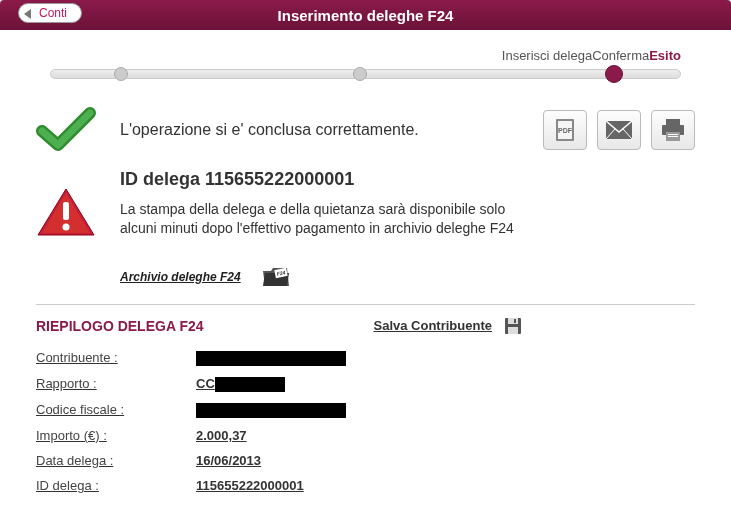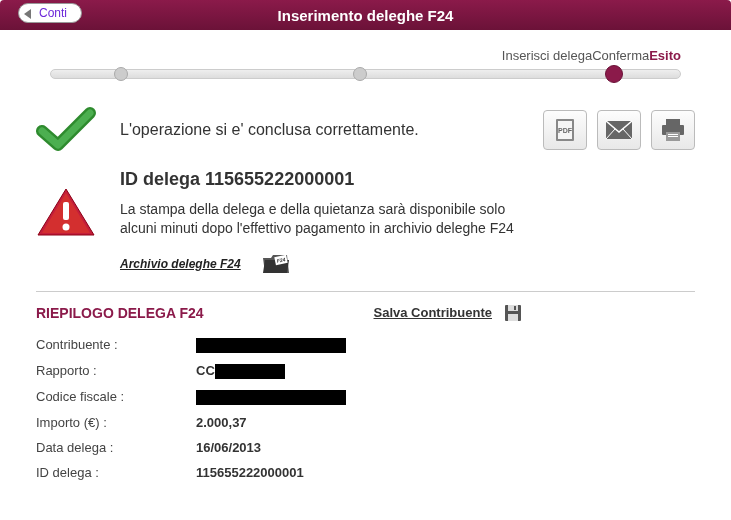--- a/index.html
+++ b/index.html
@@ -1,21 +1,21 @@
 <!DOCTYPE html>
 <html><head>
 <meta charset="utf-8">
 <style>
   * { box-sizing: border-box; margin: 0; padding: 0; }
   body { font-family: Arial, Helvetica, sans-serif; font-size: 13px; color: #333; background: #fff; width: 731px; }
   
   
   .header-bar { background: linear-gradient(to bottom, #8B1A4A, #6B1238); height: 30px; position: relative; border-radius: 4px 4px 0 0; display: flex; align-items: center; }
   .header-title { color: #fff; font-weight: bold; font-size: 15px; text-align: center; width: 100%; }
-  .back-tab { position: absolute; left: 18px; top: 3px; background: #fff; border: 1px solid #999; border-radius: 10px; padding: 2px 14px 2px 20px; font-size: 12px; color: #6d28d9; cursor: pointer; }
+  .back-tab { position: absolute; left: 18px; top: 3px; background: #fff; border: 1px solid #999; border-radius: 10px; padding: 2px 14px 2px 20px; font-size: 12px; color: #be185d; cursor: pointer; }
   .back-tab::before { content: ''; position: absolute; left: 5px; top: 5px; width: 0; height: 0; border-top: 5px solid transparent; border-bottom: 5px solid transparent; border-right: 7px solid #777; }
   
   
   .stepper { margin: 18px 50px 10px 50px; position: relative; }
   .step-labels { display: flex; justify-content: flex-end; color: #555; font-size: 13px; margin-bottom: 6px; }
   .step-labels .active { color: #8B1A4A; font-weight: bold; }
   .step-track { height: 10px; background: linear-gradient(to bottom, #eee, #ddd); border-radius: 5px; border: 1px solid #ccc; position: relative; }
   .step-dot { position: absolute; width: 14px; height: 14px; border-radius: 50%; top: -3px; background: #ccc; border: 1px solid #aaa; }
   .step-dot.d1 { left: 10%; }
   .step-dot.d2 { left: 48%; }
@@ -27,31 +27,31 @@
   .row1 { display: flex; align-items: center; margin-bottom: 14px; }
   .checkmark { width: 60px; height: 50px; flex-shrink: 0; margin-right: 24px; }
   .success-text { font-size: 16px; color: #333; flex: 1; }
   .action-icons { display: flex; gap: 10px; }
   .icon-btn { width: 44px; height: 40px; border: 1px solid #bbb; border-radius: 4px; background: linear-gradient(to bottom, #fdfdfd, #e8e8e8); display: flex; align-items: center; justify-content: center; cursor: pointer; }
   
   .row2 { display: flex; align-items: flex-start; }
   .warning-icon { width: 60px; height: 50px; flex-shrink: 0; margin-right: 24px; margin-top: 18px; }
   .info-block { flex: 1; }
   .id-line { font-weight: bold; font-size: 18px; margin-bottom: 10px; }
-  .warn-text { font-size: 14px; color: #333; line-height: 1.35; margin-bottom: 15px; max-width: 400px; }
+  .warn-text { font-size: 14px; color: #333; line-height: 1.35; margin-bottom: 28px; max-width: 400px; }
   .archive-link { font-size: 12px; font-weight: bold; font-style: italic; text-decoration: underline; color: #222; display: inline-flex; align-items: center; gap: 20px; cursor: pointer; }
   
   .divider { border: none; border-top: 1px solid #ccc; margin: 16px 0 12px 0; }
   
   .summary-header { display: flex; align-items: center; margin-bottom: 10px; }
   .summary-title { color: #8B1A4A; font-weight: bold; font-size: 14px; text-align: right; }
   .save-contrib { margin-left: 170px; font-size: 13px; font-weight: bold; text-decoration: underline; display: inline-flex; align-items: center; gap: 12px; cursor: pointer; }
   
   .summary-grid { display: table; }
-  .grow { display: table-row; }
+  .grow { display: table-row; text-decoration: underline; }
   .glabel { display: table-cell; padding: 5px 0; color: #444; width: 160px; font-size: 13px; }
   .gval { display: table-cell; padding: 5px 0; font-weight: bold; font-size: 13px; }
   .redact { display: inline-block; background: #000; height: 15px; vertical-align: middle; }
 </style>
 </head>
 <body>
 
 <div class="header-bar">
   <div class="back-tab">
     <span>Conti</span>

